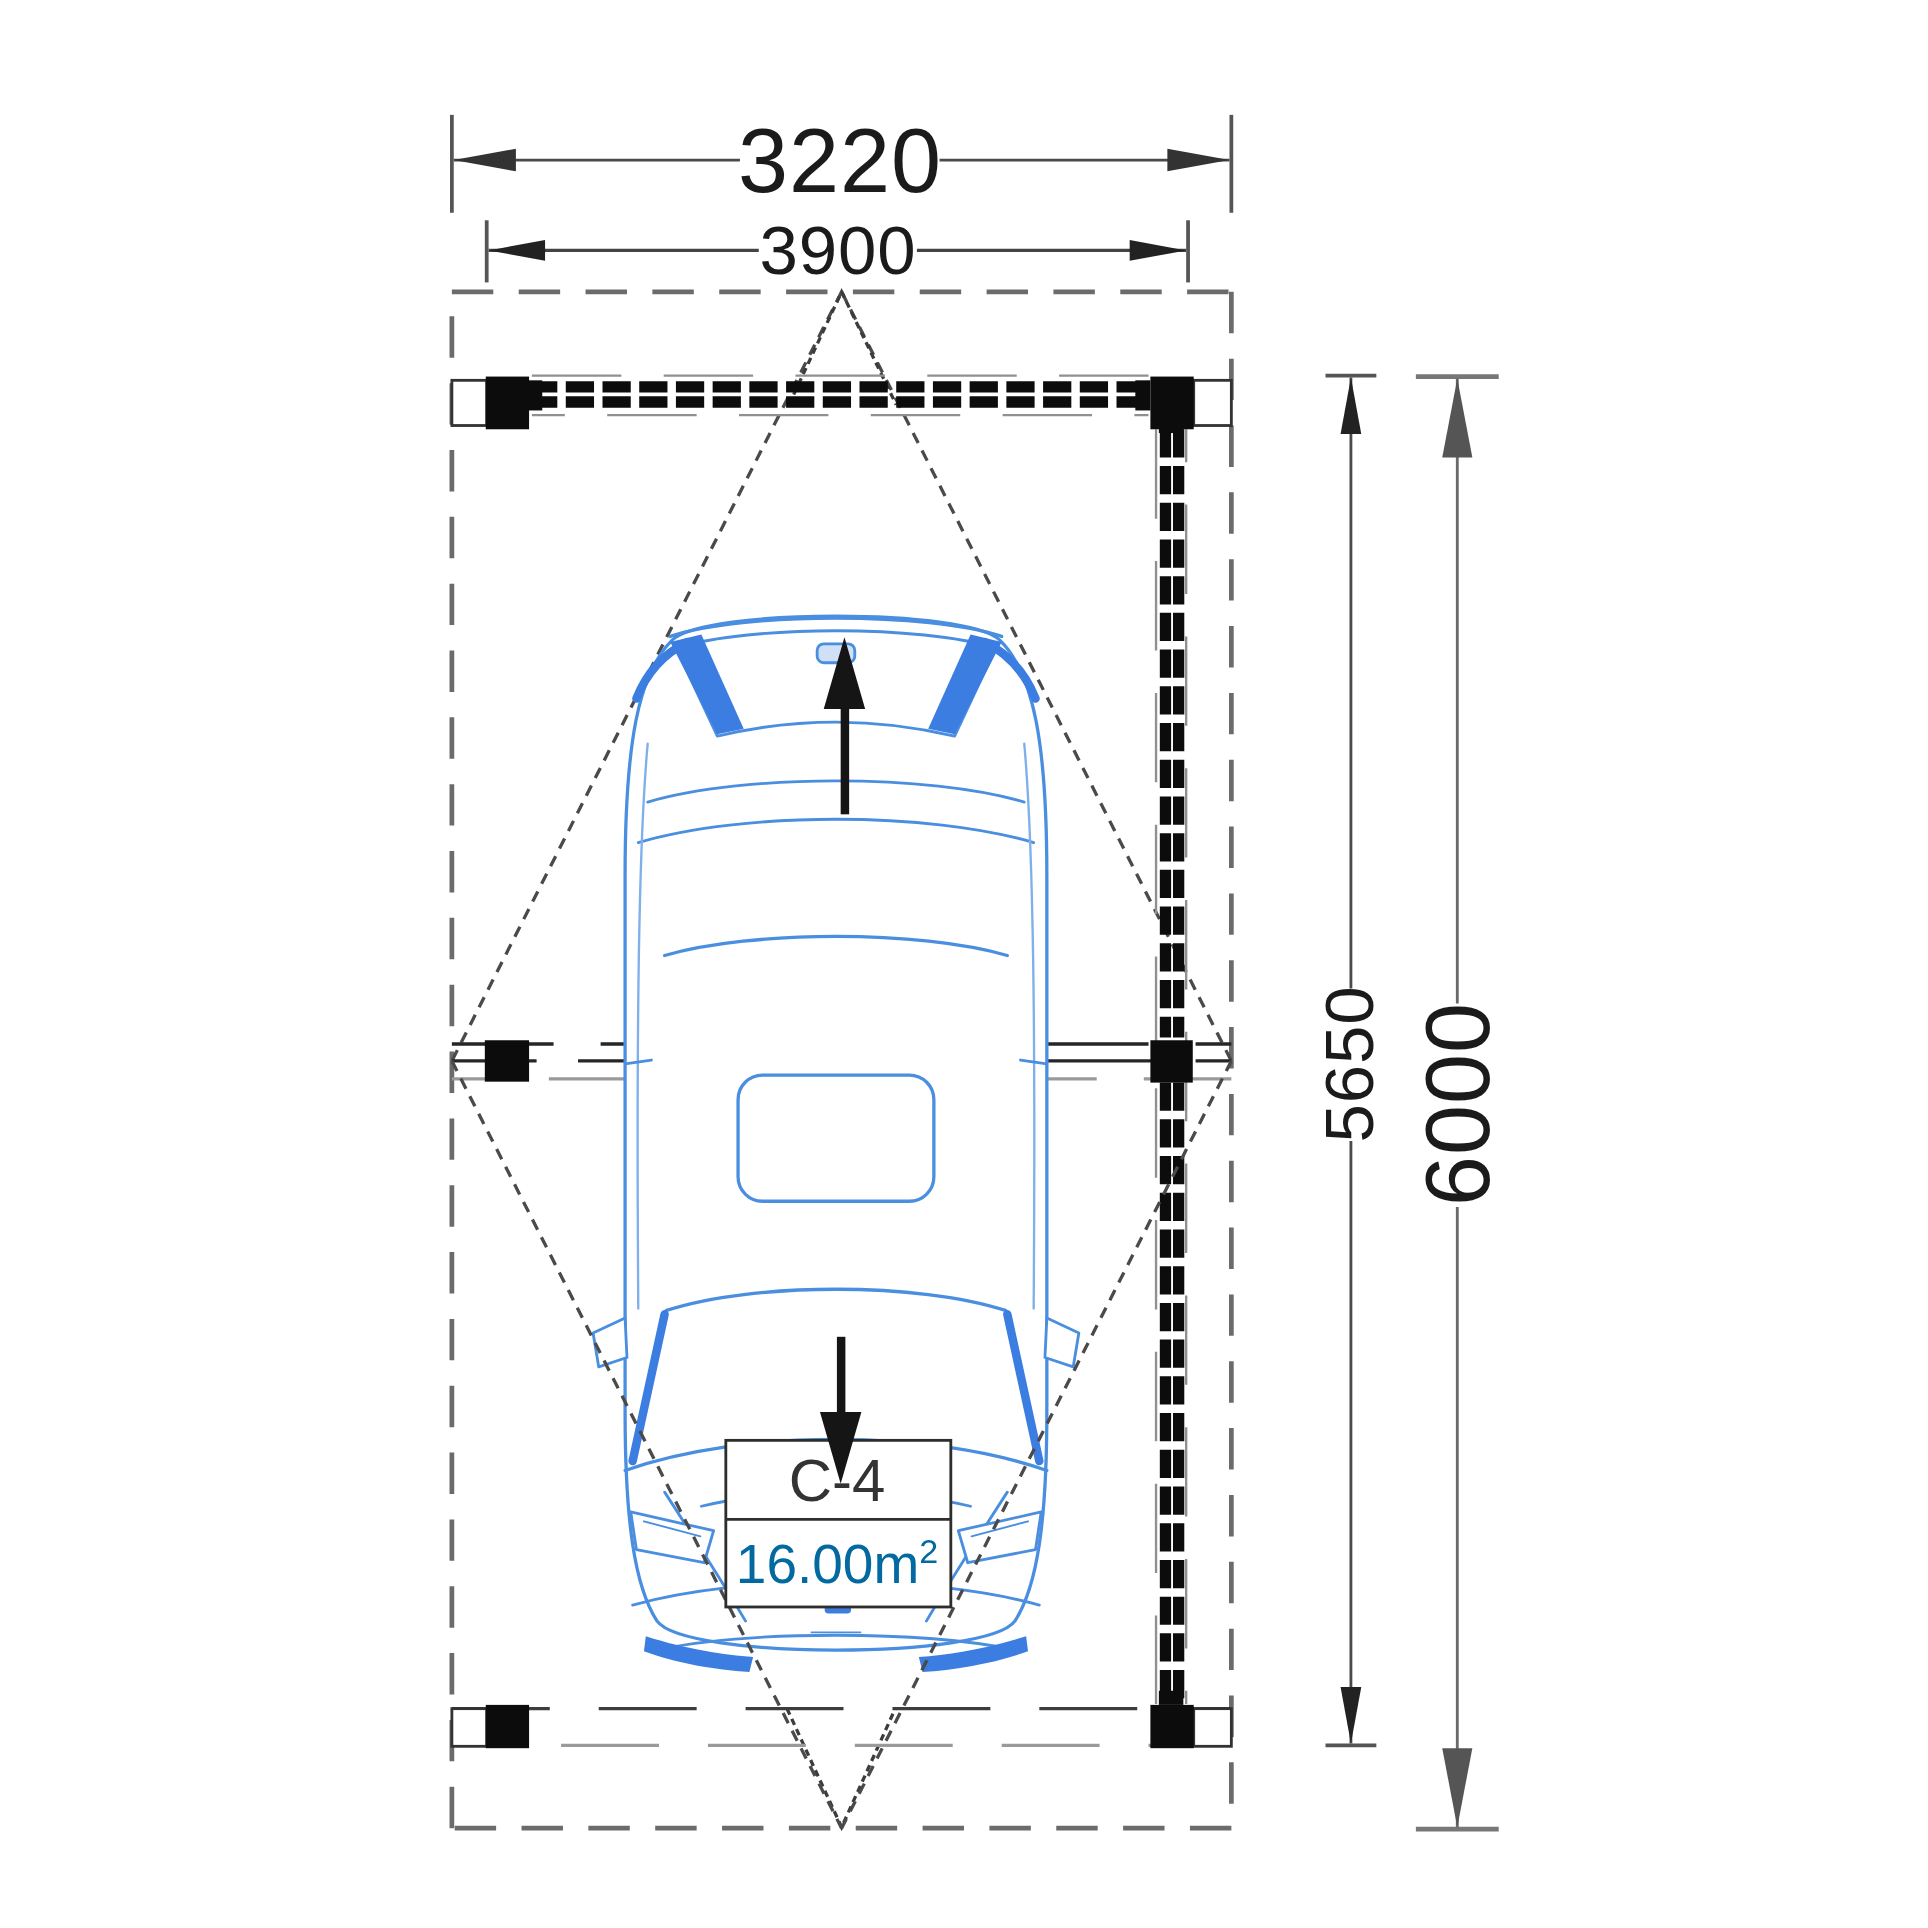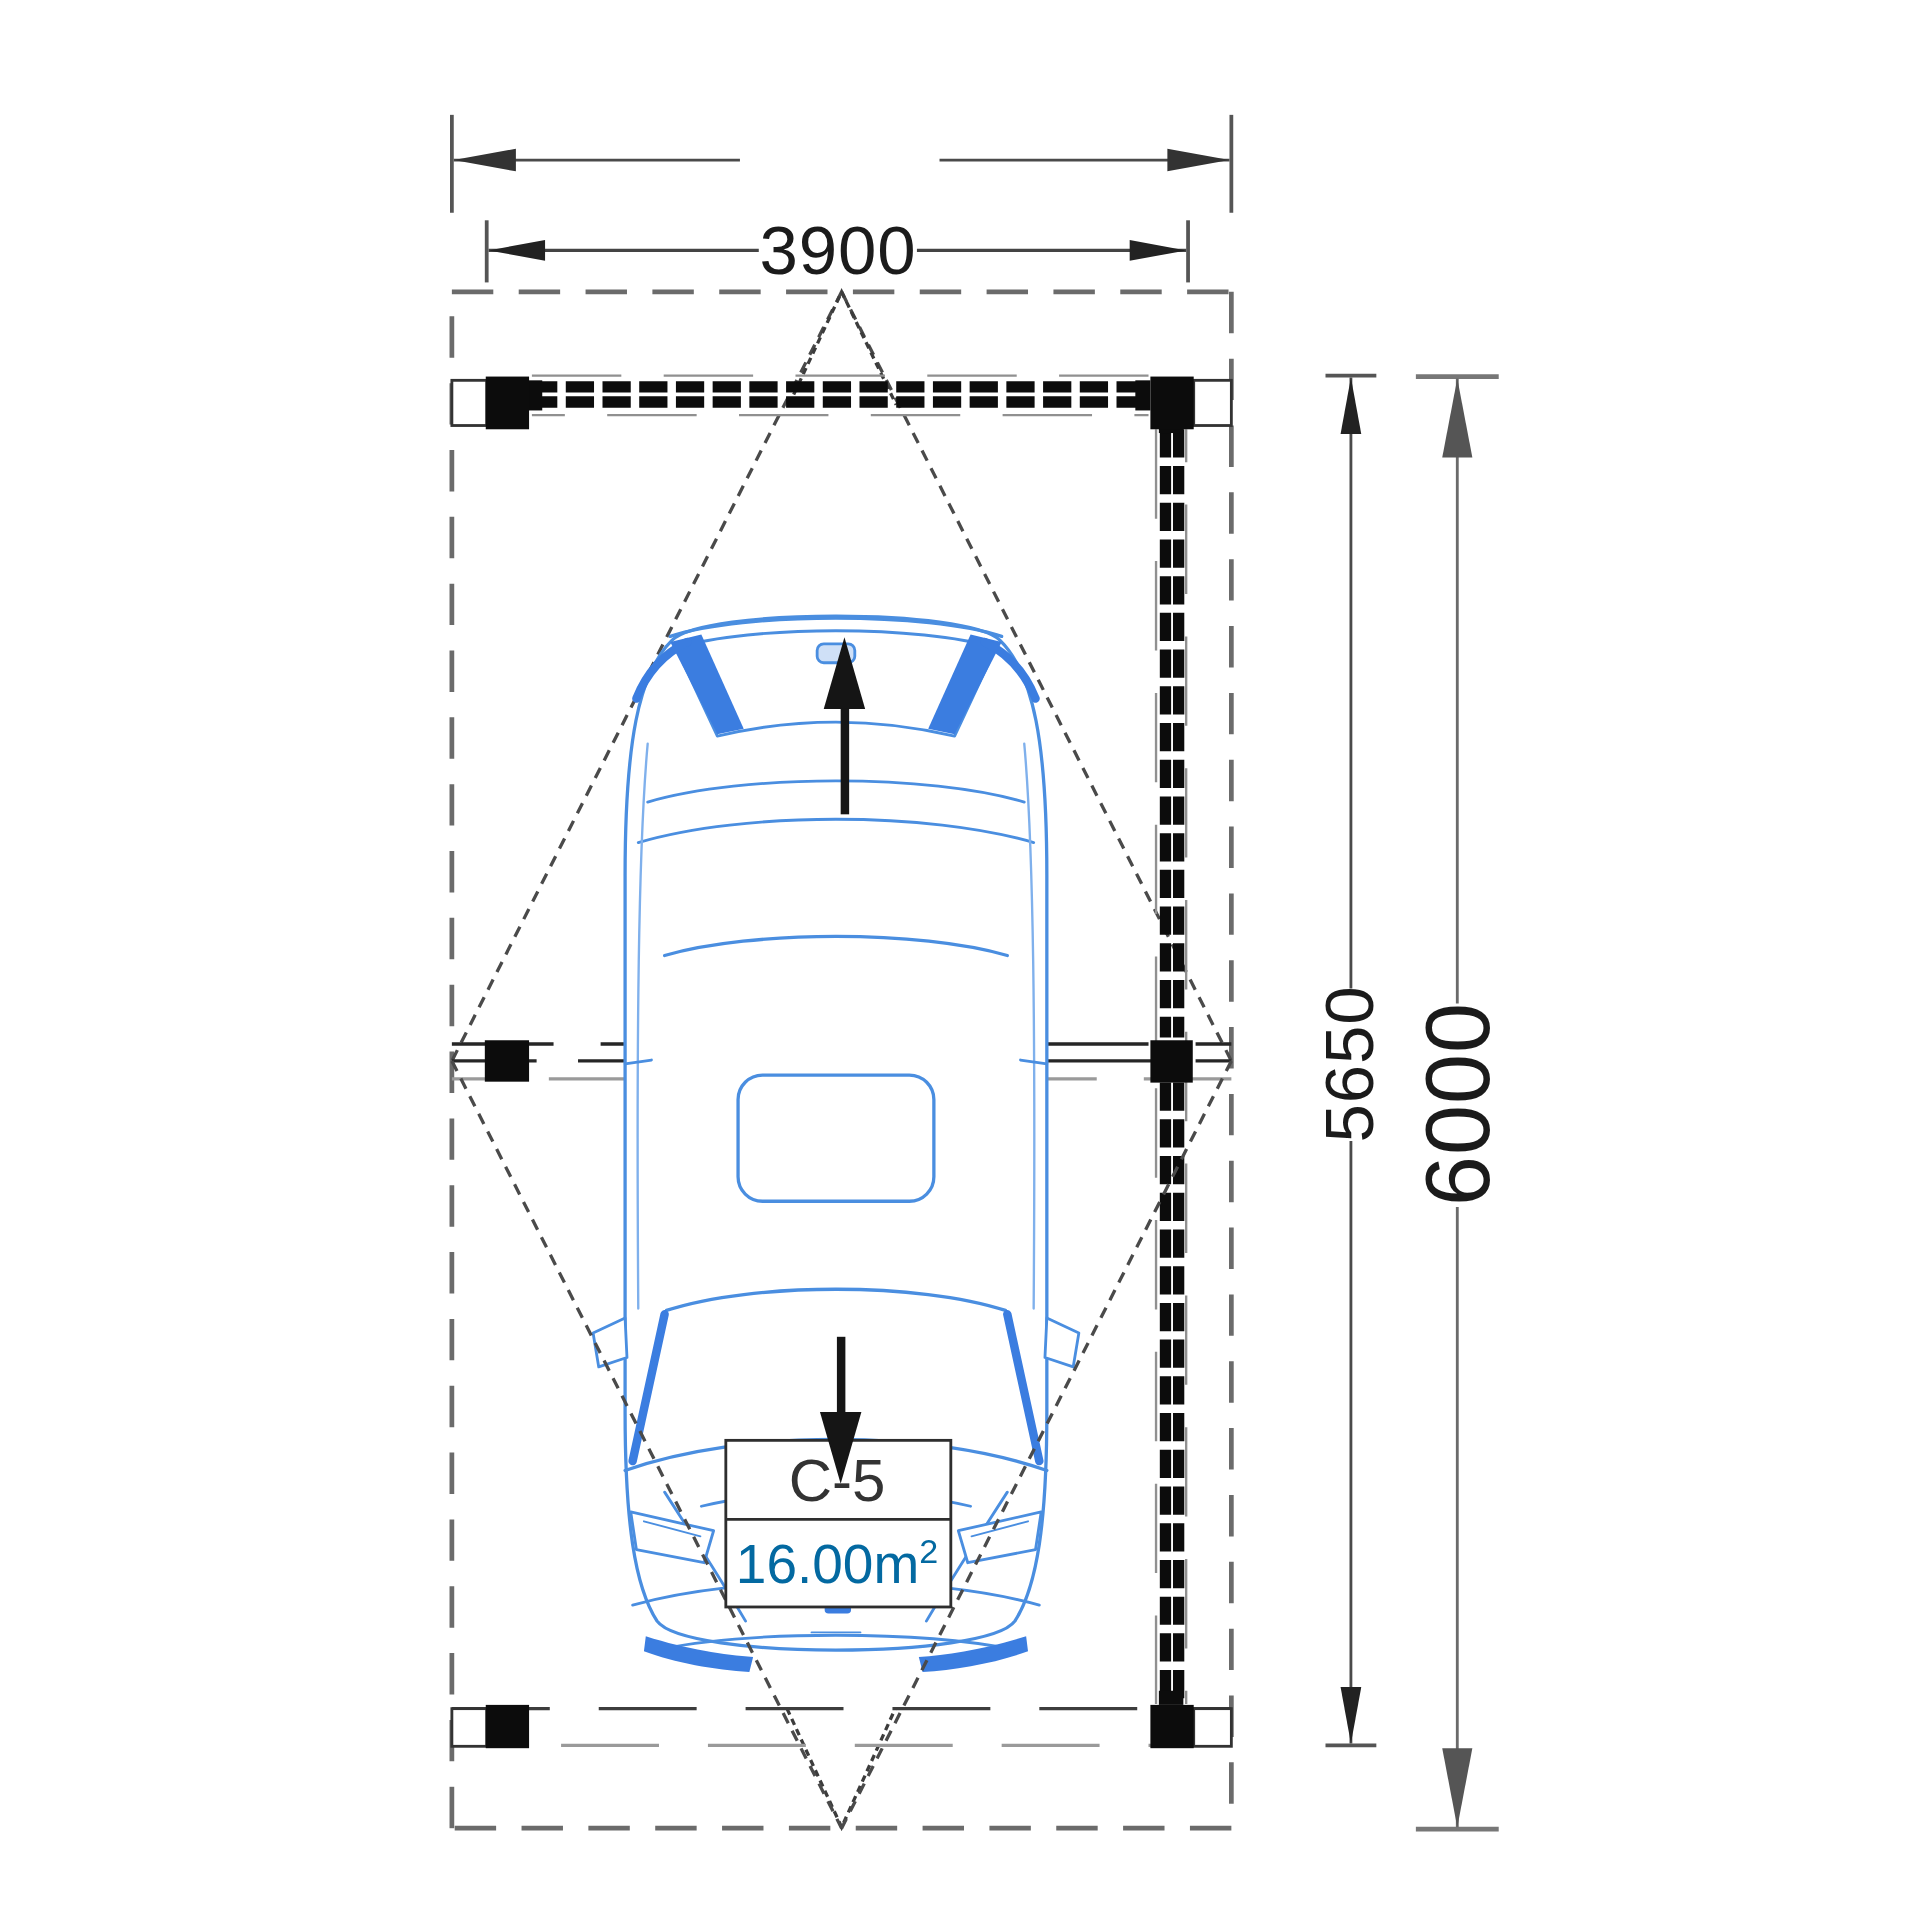--- a/index.html
+++ b/index.html
@@ -192,21 +192,22 @@
     <polygon points="897,677 875,753 919,753"></polygon>
     <rect x="893" y="753" width="9" height="112"></rect>
   </g>
   <g fill="#151515">
     <rect x="889" y="1420" width="9" height="82"></rect>
     <polygon points="893,1576 871,1500 915,1500"></polygon>
   </g>
 
 </svg>
 
+<div class="dim-label dim-big" style="left:840px; top:161px;">3220</div>
 <div class="dim-label dim-small" style="left:838px; top:250px;">3900</div>
 <div class="dim-label dim-small rot" style="left:1349px; top:1064px;">5650</div>
 <div class="dim-label dim-big rot" style="left:1458px; top:1104px;">6000</div>
 
-<div class="space-name" style="left:837px; top:1481px;">C-5</div>
+<div class="space-name" style="left:837px; top:1481px;">C-4</div>
 <div class="space-area" style="left:837px; top:1564px;"><span>16.00m</span><sup>2</sup></div>
 
 </div>
 
 
 </body></html>

